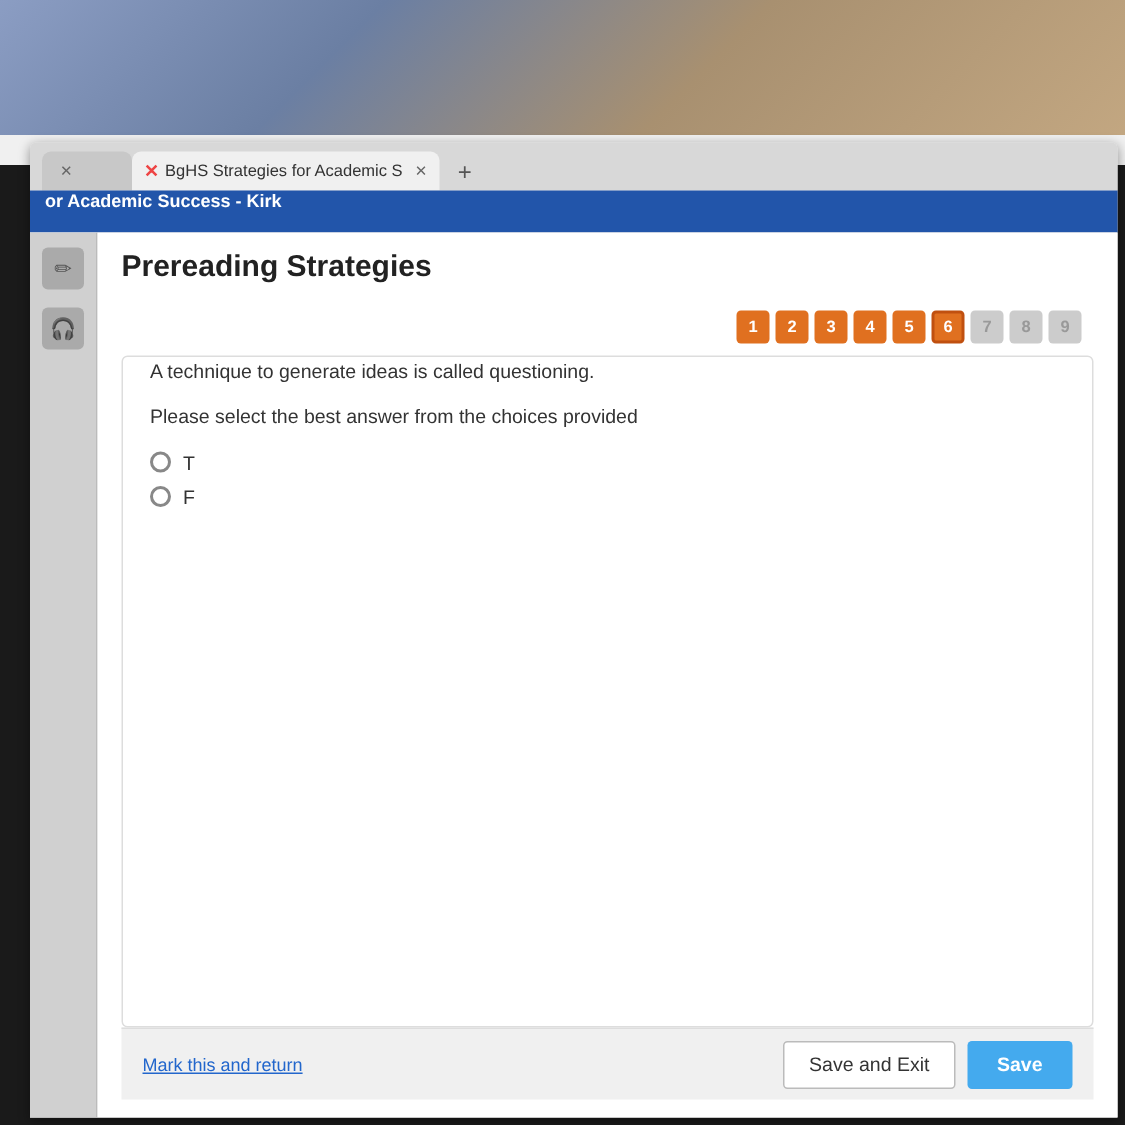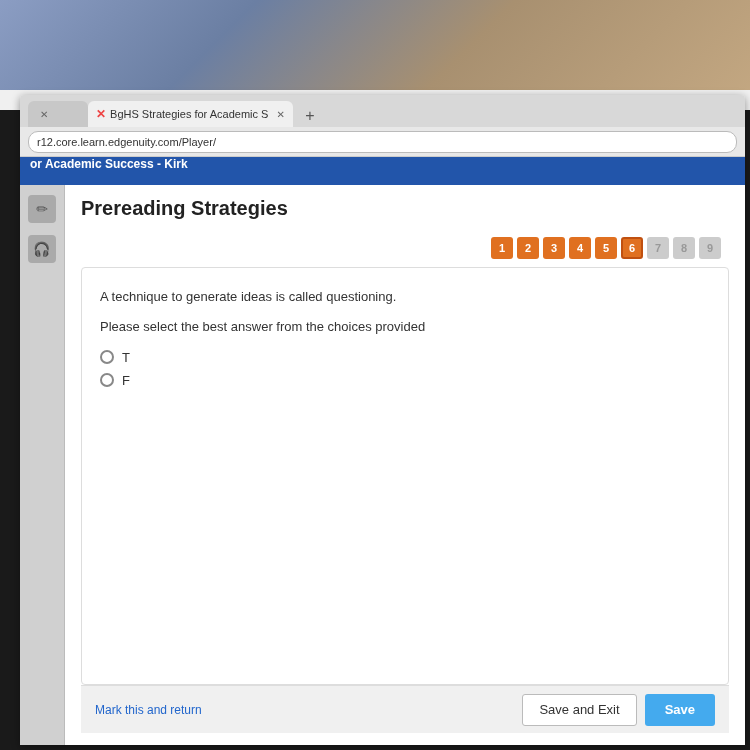--- a/index.html
+++ b/index.html
@@ -226,21 +226,21 @@
       background: #ccc;
       color: #999;
     }
 
     
     .question-box {
       flex: 1;
       background: white;
       border: 1px solid #ddd;
       border-radius: 4px;
-      padding: 19px 18px;
+      padding: 0 18px;
       display: flex;
       flex-direction: column;
       gap: 12px;
     }
     .question-text {
       font-size: 13px;
       color: #333;
       line-height: 1.5;
     }
     .question-instruction {
@@ -276,20 +276,21 @@
       background: #f0f0f0;
       border-top: 1px solid #ddd;
       display: flex;
       align-items: center;
       justify-content: space-between;
       padding: 0 14px;
     }
     .mark-return-link {
       font-size: 12px;
       color: #2266cc;
+      text-decoration: underline;
       cursor: pointer;
     }
     .bottom-buttons {
       display: flex;
       gap: 8px;
     }
     .btn-save-exit {
       height: 32px;
       padding: 0 16px;
       background: white;
@@ -334,25 +335,20 @@
       <span class="tab-close">✕</span>
     </div>
     <div class="browser-tab">
       <span class="tab-x-icon">✕</span>
       <span>BgHS Strategies for Academic S</span>
       <span class="tab-close">✕</span>
     </div>
     <div class="tab-new">+</div>
   </div>
 
-  <div class="address-bar">
-    <div class="address-input">
-      <span>r12.core.learn.edgenuity.com/Player/</span>
-    </div>
-  </div>
 
   <div class="nav-bar">
     <span class="nav-bar-title">or Academic Success - Kirk</span>
   </div>
 
   <div class="content-area">
 
     <div class="left-sidebar">
       <div class="sidebar-icon">✏</div>
       <div class="sidebar-icon">🎧</div>

